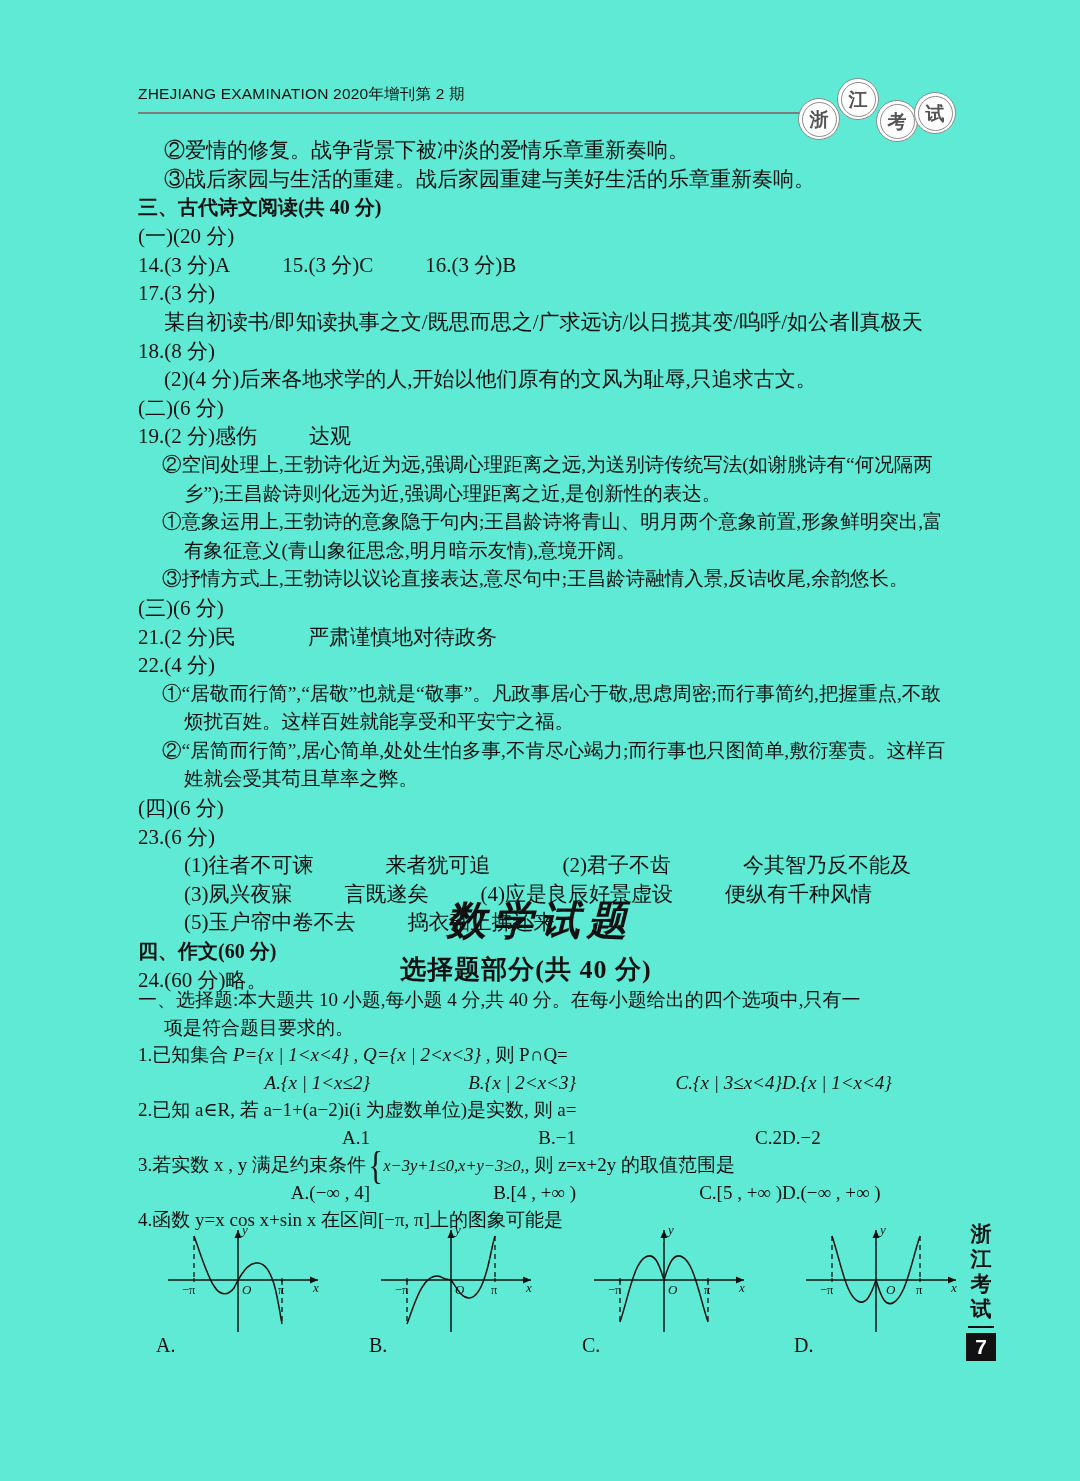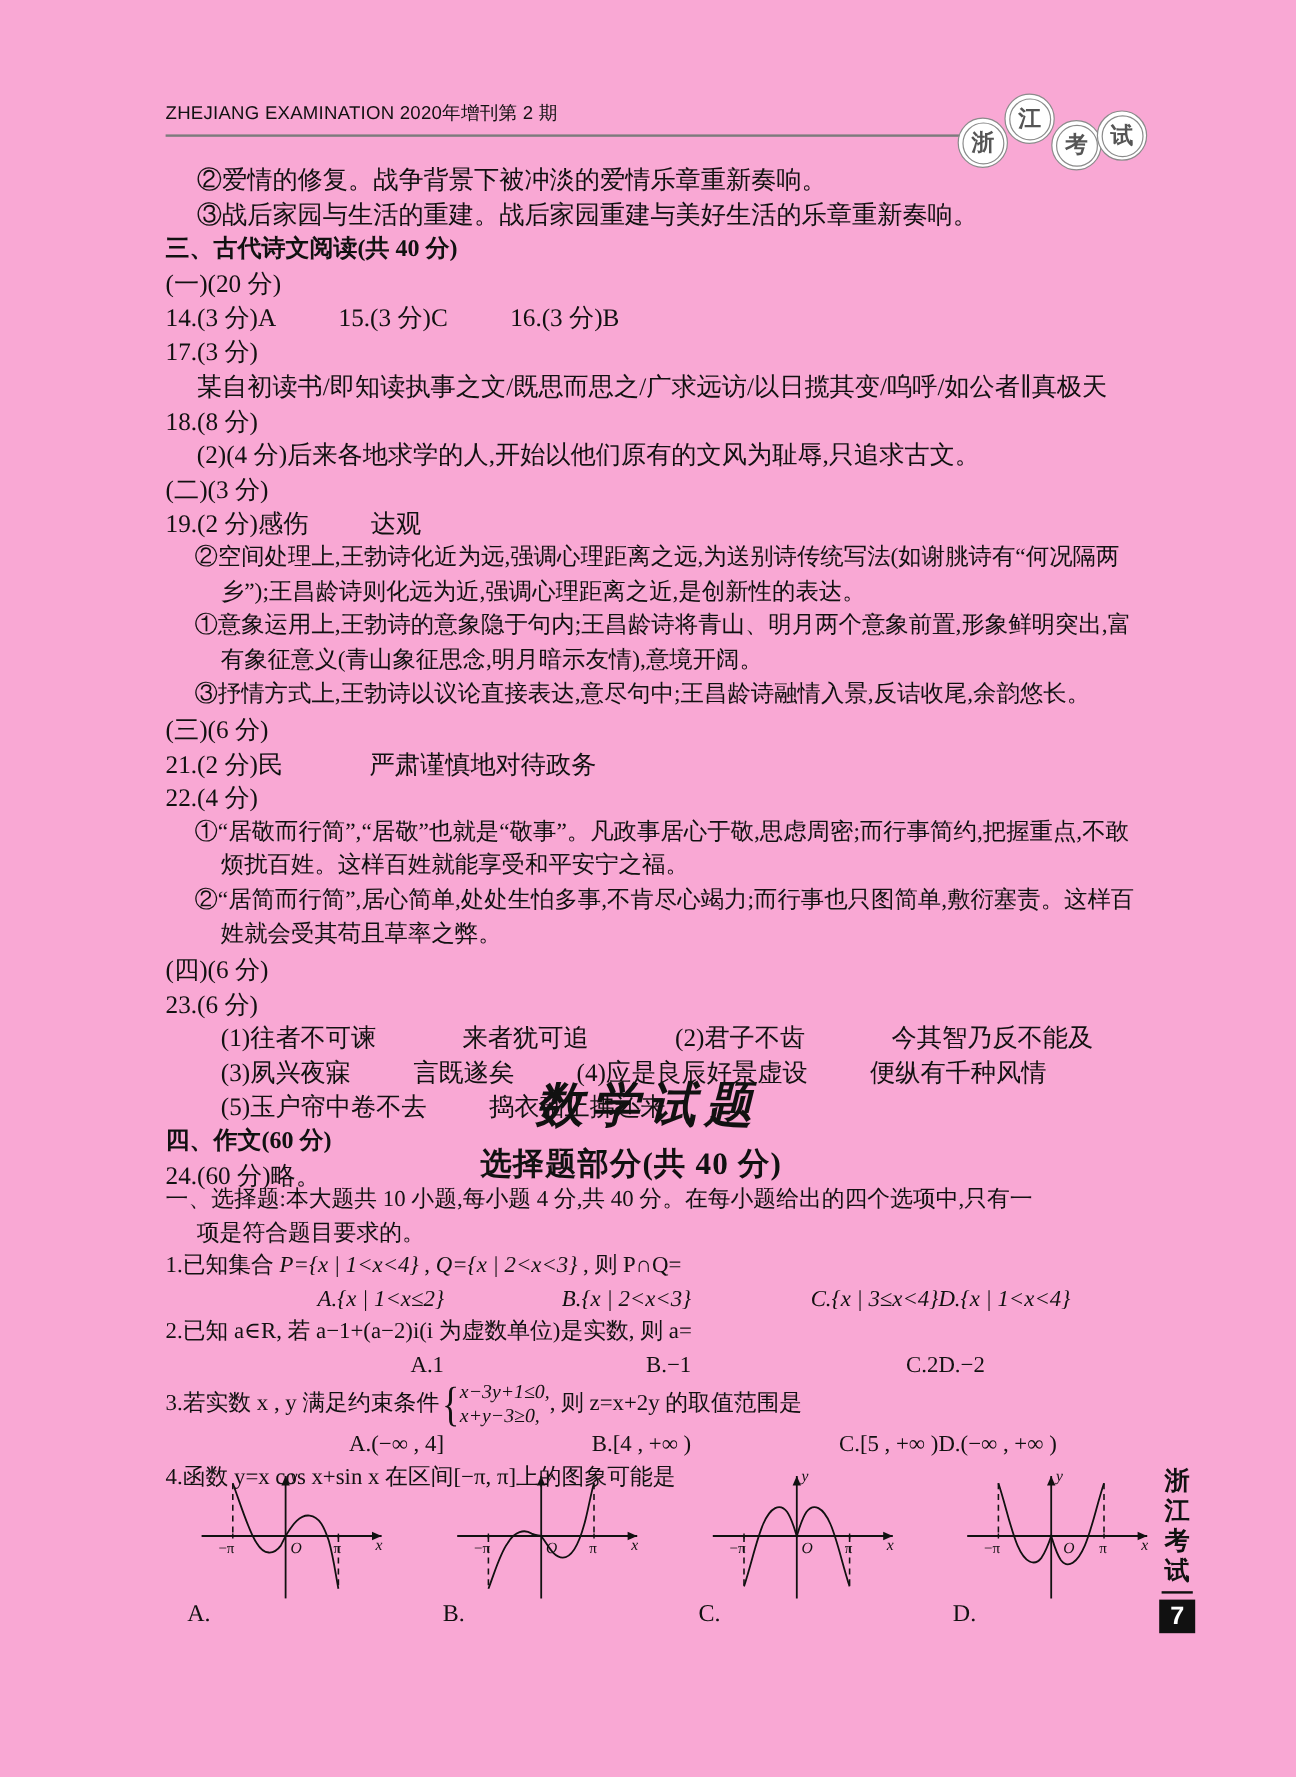--- a/index.html
+++ b/index.html
@@ -13,21 +13,21 @@
     position: relative;
     font-family: "Liberation Serif", "DejaVu Serif", serif;
     color: #111;
     overflow: hidden;
   }
 
   .page {
     position: absolute;
     left: 0; top: 0;
     width: 1080px; height: 1481px;
-    background: #f9a8d4;
+    background: #5eead4;
   }
 
   
   .header {
     position: absolute;
     left: 138px; top: 84px;
     width: 800px;
   }
   .header-text {
     font-family: "Liberation Sans", "DejaVu Sans", sans-serif;
@@ -159,21 +159,21 @@
   }
   .sys .brace {
     font-size: 40px;
     line-height: 16px;
     font-weight: 300;
     transform: scaleX(.75);
     margin-right: -2px;
   }
   .sys .rows {
     display: inline-flex;
-    flex-direction: column;
+    flex-direction: row;
     font-size: 16.5px;
     line-height: 19.5px;
   }
 
   
   .figs {
     position: absolute;
     left: 150px; top: 1222px;
     width: 830px; height: 118px;
   }
@@ -265,21 +265,21 @@
     <div class="line">(一)(20 分)</div>
 
     <div class="line"><span>14.(3 分)A</span><span class="sp-m"></span><span>15.(3 分)C</span><span class="sp-m"></span><span>16.(3 分)B</span></div>
 
     <div class="line">17.(3 分)</div>
     <div class="line ind1">某自初读书/即知读执事之文/既思而思之/广求远访/以日揽其变/呜呼/如公者∥真极天</div>
 
     <div class="line">18.(8 分)</div>
     <div class="line ind1">(2)(4 分)后来各地求学的人,开始以他们原有的文风为耻辱,只追求古文。</div>
 
-    <div class="line">(二)(3 分)</div>
+    <div class="line">(二)(6 分)</div>
     <div class="line"><span>19.(2 分)</span><span>感伤</span><span class="sp-m"></span><span>达观</span></div>
 
     <div class="wrapline hang">②空间处理上,王勃诗化近为远,强调心理距离之远,为送别诗传统写法(如谢朓诗有“何况隔两乡”);王昌龄诗则化远为近,强调心理距离之近,是创新性的表达。</div>
     <div class="wrapline hang">①意象运用上,王勃诗的意象隐于句内;王昌龄诗将青山、明月两个意象前置,形象鲜明突出,富有象征意义(青山象征思念,明月暗示友情),意境开阔。</div>
     <div class="wrapline hang">③抒情方式上,王勃诗以议论直接表达,意尽句中;王昌龄诗融情入景,反诘收尾,余韵悠长。</div>
 
     <div class="line">(三)(6 分)</div>
     <div class="line"><span>21.(2 分)</span><span>民</span><span class="sp-l"></span><span>严肃谨慎地对待政务</span></div>
 
     <div class="line">22.(4 分)</div>

